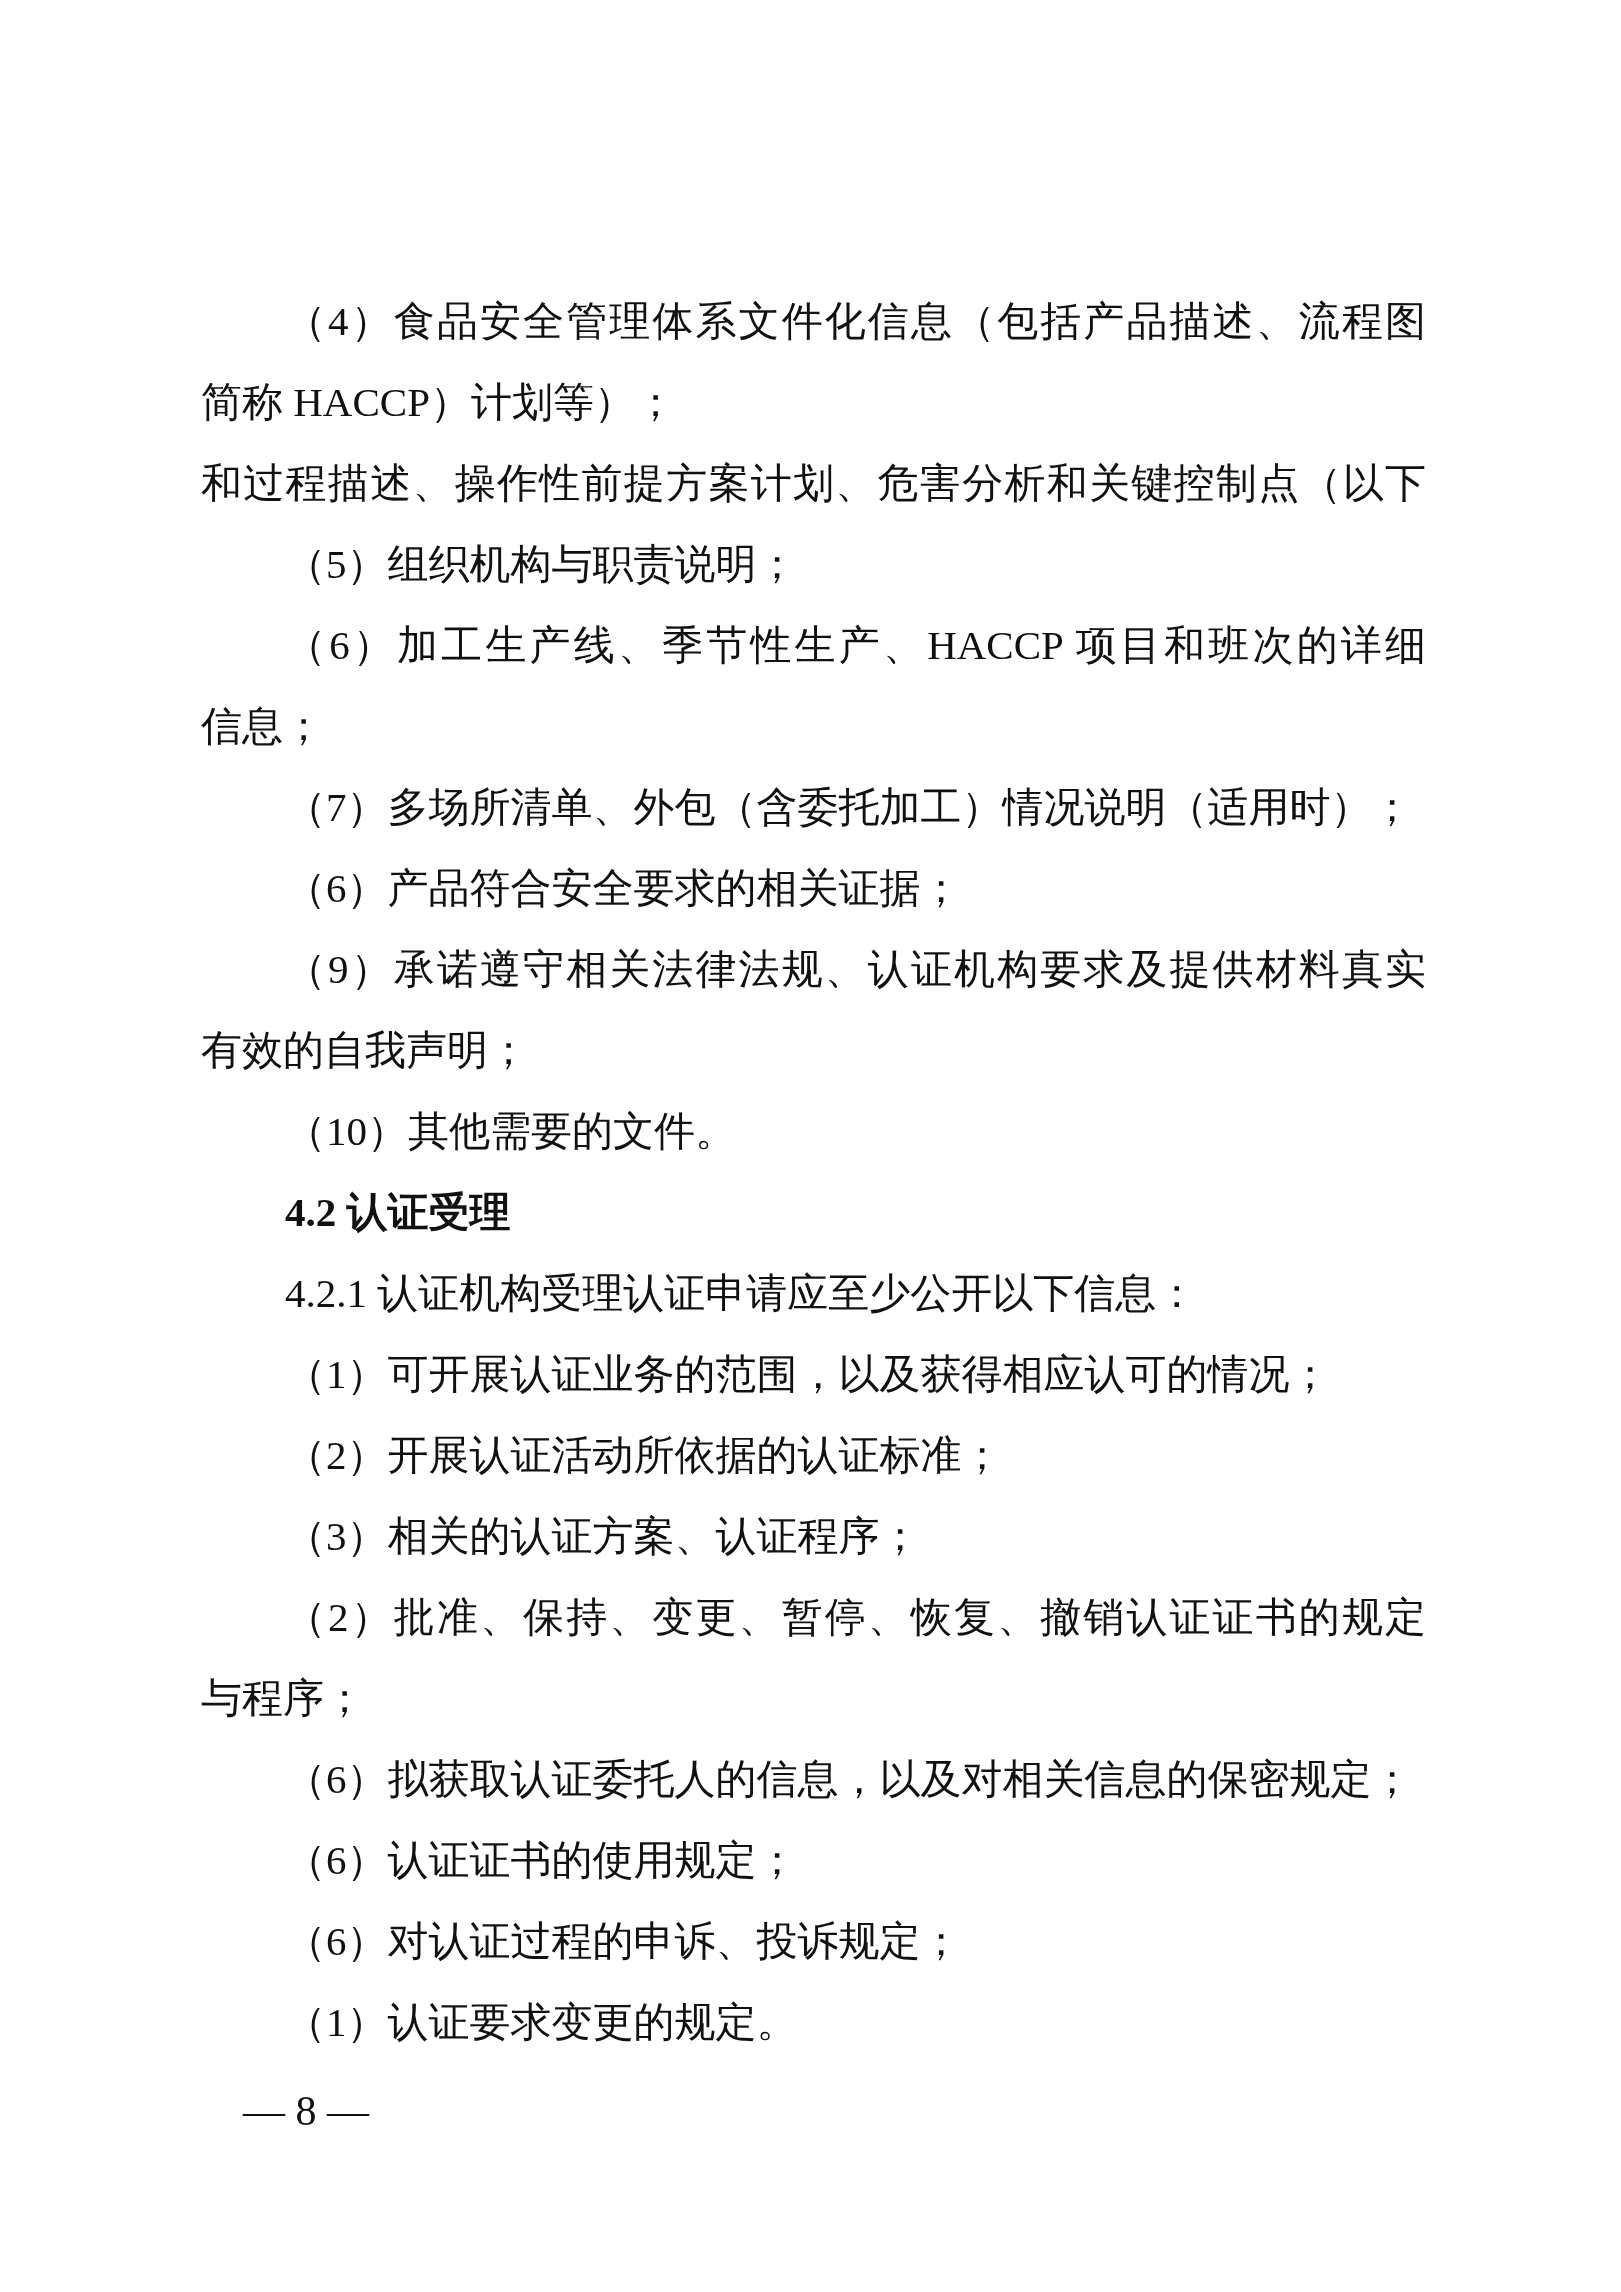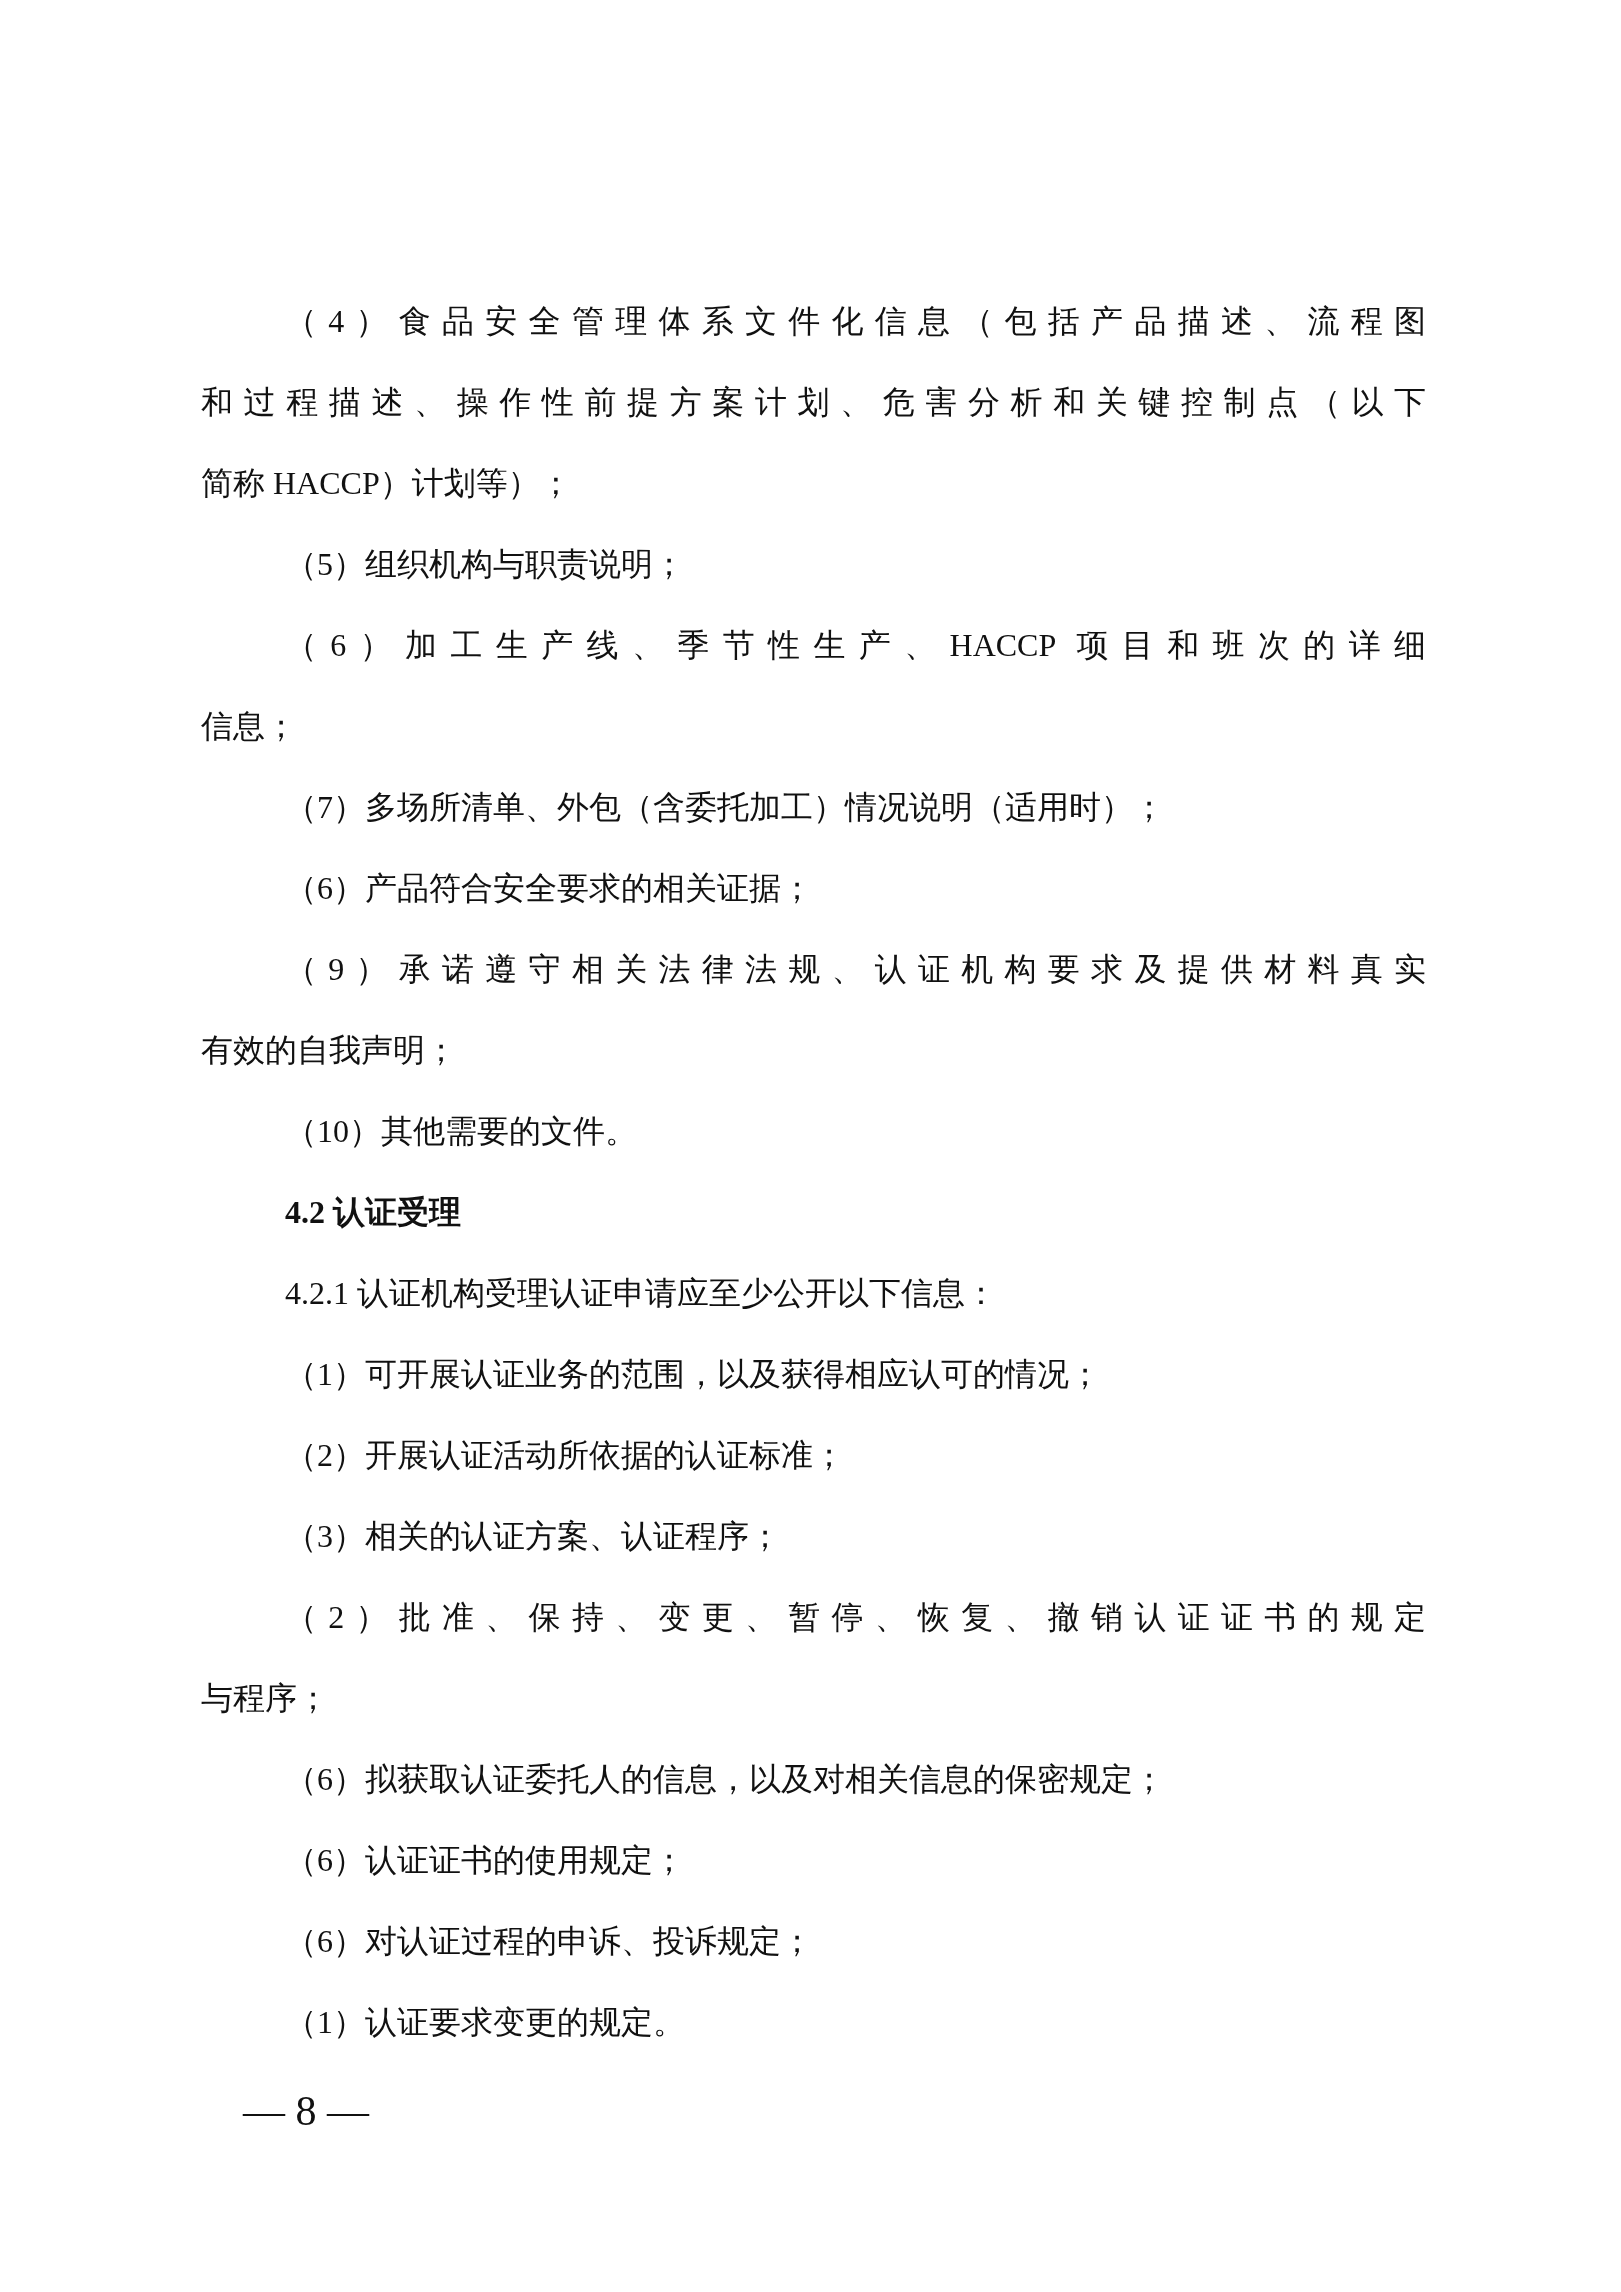--- a/index.html
+++ b/index.html
@@ -14,21 +14,21 @@
     background: #ffffff;
     overflow: hidden;
     font-family: "Liberation Serif", "DejaVu Serif", serif;
     color: #111111;
   }
   .textblock {
     position: absolute;
     left: 201px;
     top: 281px;
     width: 1225px;
-    font-size: 32px;
+    font-size: 41px;
     line-height: 81px;
     letter-spacing: 0px;
     text-align: left;
   }
   .line {
     width: 1225px;
   }
   .line.indent {
     text-indent: 84px;
   }
@@ -48,22 +48,22 @@
     line-height: 80px;
     color: #111111;
   }
 </style>
 </head>
 <body>
 
 <div class="page">
   <div class="textblock" id="textblock">
       <div class="line indent fill">（4）食品安全管理体系文件化信息（包括产品描述、流程图</div>
+      <div class="line">简称 HACCP）计划等）；</div>
       <div class="line fill">和过程描述、操作性前提方案计划、危害分析和关键控制点（以下</div>
-      <div class="line">简称 HACCP）计划等）；</div>
       <div class="line indent">（5）组织机构与职责说明；</div>
       <div class="line indent fill">（6）加工生产线、季节性生产、HACCP 项目和班次的详细</div>
       <div class="line">信息；</div>
       <div class="line indent">（7）多场所清单、外包（含委托加工）情况说明（适用时）；</div>
       <div class="line indent">（6）产品符合安全要求的相关证据；</div>
       <div class="line indent fill">（9）承诺遵守相关法律法规、认证机构要求及提供材料真实</div>
       <div class="line">有效的自我声明；</div>
       <div class="line indent">（10）其他需要的文件。</div>
       <div class="line indent bold">4.2 认证受理</div>
       <div class="line indent">4.2.1 认证机构受理认证申请应至少公开以下信息：</div>

